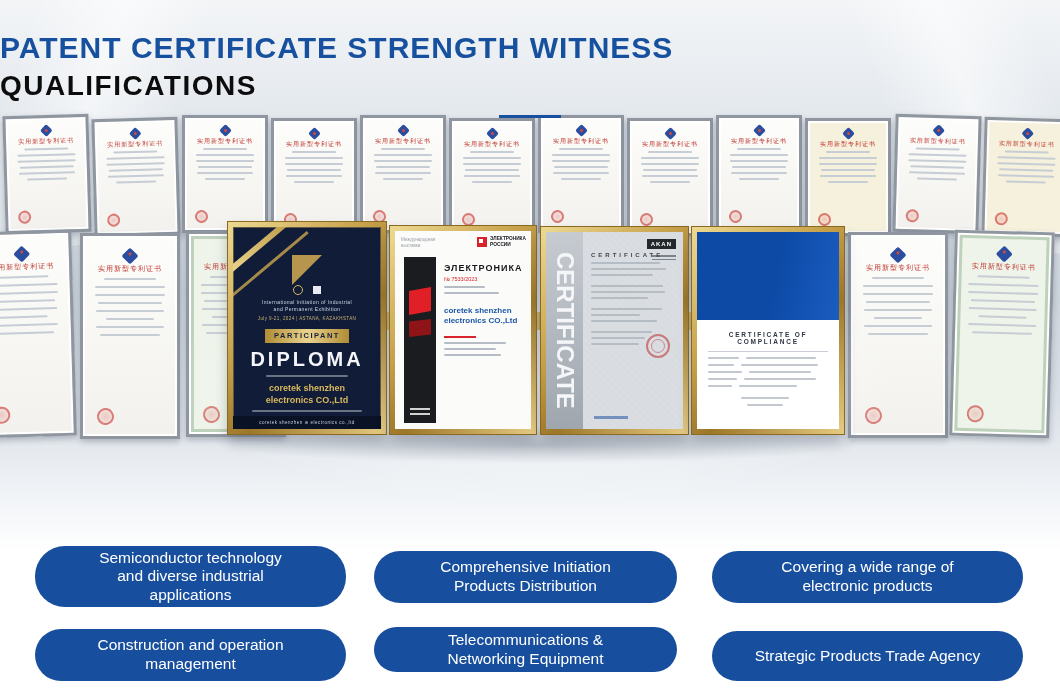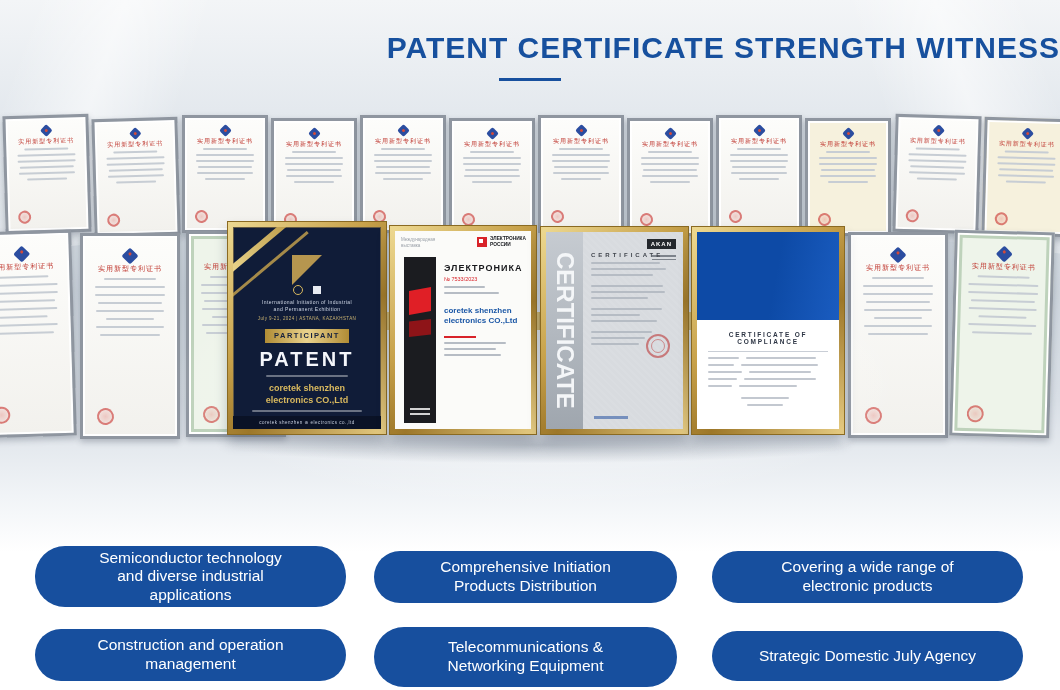--- a/index.html
+++ b/index.html
@@ -10,21 +10,21 @@
     position: relative; width: 1060px; height: 690px; overflow: hidden;
     background: linear-gradient(180deg,#f3f5f7 0%, #e4e9ee 16%, #cdd5dd 42%, #d9dfe6 58%, #f1f4f7 72%, #ffffff 80%, #ffffff 100%);
   }
   .beam { position:absolute; z-index:1; pointer-events:none; }
   .beam.left  { left:-140px; top:-60px; width:520px; height:300px;
     background: linear-gradient(115deg, rgba(255,255,255,0) 32%, rgba(255,255,255,.55) 46%, rgba(255,255,255,0) 60%); transform: rotate(-6deg); }
   .beam.right { right:-140px; top:-60px; width:520px; height:300px;
     background: linear-gradient(245deg, rgba(255,255,255,0) 32%, rgba(255,255,255,.55) 46%, rgba(255,255,255,0) 60%); transform: rotate(6deg); }
 
   
-  .hdr { position:absolute; top:0; left:0; right:0; z-index:40; text-align:right; }
+  .hdr { position:absolute; top:0; left:0; right:0; z-index:40; text-align:left; }
   .hdr .title { margin-top:31px; font-size:30px; font-weight:700; color:#17509e; letter-spacing:1px; }
   .hdr .subtitle { margin-top:5px; font-size:28px; font-weight:700; color:#0c0c0c; letter-spacing:1.5px; }
   .hdr .rule { width:62px; height:3px; background:#17509e; margin:13px auto 0; }
 
   
   .mini {
     position:absolute; z-index:5; display:flex; flex-direction:column; align-items:center;
     background: linear-gradient(180deg,#fdfdfb,#f2f1ed);
     border:3px solid #8f96a0; padding:8px 6px 4px;
     box-shadow: inset 0 0 0 2px #ffffff, 0 3px 6px rgba(40,50,70,.28);
@@ -143,20 +143,21 @@
 </head>
 <body>
 
 <div class="stage">
 
   <div class="beam left"></div>
   <div class="beam right"></div>
 
   <div class="hdr">
     <div class="title">PATENT CERTIFICATE STRENGTH WITNESS</div>
+    <div class="subtitle">QUALIFICATIONS</div>
     <div class="rule"></div>
   </div>
 
   <div>
     <div class="mini row1 tilt-l" style="left:4px;top:115px">
   <span class="emblem"></span>
   <span class="ptitle">实用新型专利证书</span>
   <span class="mini-lines">
     <i class="bar b1"></i>
           <i class="bar b2"></i>
@@ -401,21 +402,21 @@
       <span class="rib r2"></span>
       <span class="dip-corner"></span>
       <div class="dip-logos">
         <span class="dip-logo-a"></span>
         <span class="dip-logo-b"></span>
       </div>
       <div class="dip-event">International Initiation of Industrial</div>
       <div class="dip-event">and Permanent Exhibition</div>
       <div class="dip-date">July 9-21, 2024 | ASTANA, KAZAKHSTAN</div>
       <div class="dip-participant">PARTICIPANT</div>
-      <div class="dip-title">PATENT</div>
+      <div class="dip-title">DIPLOMA</div>
       <div class="dip-lines">
         <i class="tbar light" style="width:56%"></i>
       </div>
       <div class="dip-company first">coretek shenzhen</div>
       <div class="dip-company">electronics CO.,Ltd</div>
       <div class="dip-lines">
         <i class="tbar light" style="width:74%"></i>
         <i class="tbar light" style="width:64%"></i>
       </div>
       <svg class="dip-sign" viewBox="0 0 60 16">
@@ -537,18 +538,18 @@
   <div>
     <div class="pill" style="left:35px;top:546px;width:311px;height:61px">Semiconductor technology
 and diverse industrial
 applications</div>
     <div class="pill" style="left:374px;top:551px;width:303px;height:52px">Comprehensive Initiation
 Products Distribution</div>
     <div class="pill" style="left:712px;top:551px;width:311px;height:52px">Covering a wide range of
 electronic products</div>
     <div class="pill" style="left:35px;top:629px;width:311px;height:52px">Construction and operation
 management</div>
-    <div class="pill" style="left:374px;top:627px;width:303px;height:60px">Telecommunications &amp;
+    <div class="pill" style="left:374px;top:627px;width:303px;height:45px">Telecommunications &amp;
 Networking Equipment</div>
-    <div class="pill" style="left:712px;top:631px;width:311px;height:50px">Strategic Domestic July Agency</div>
+    <div class="pill" style="left:712px;top:631px;width:311px;height:50px">Strategic Products Trade Agency</div>
   </div>
 
 </div>
 
 </body></html>

